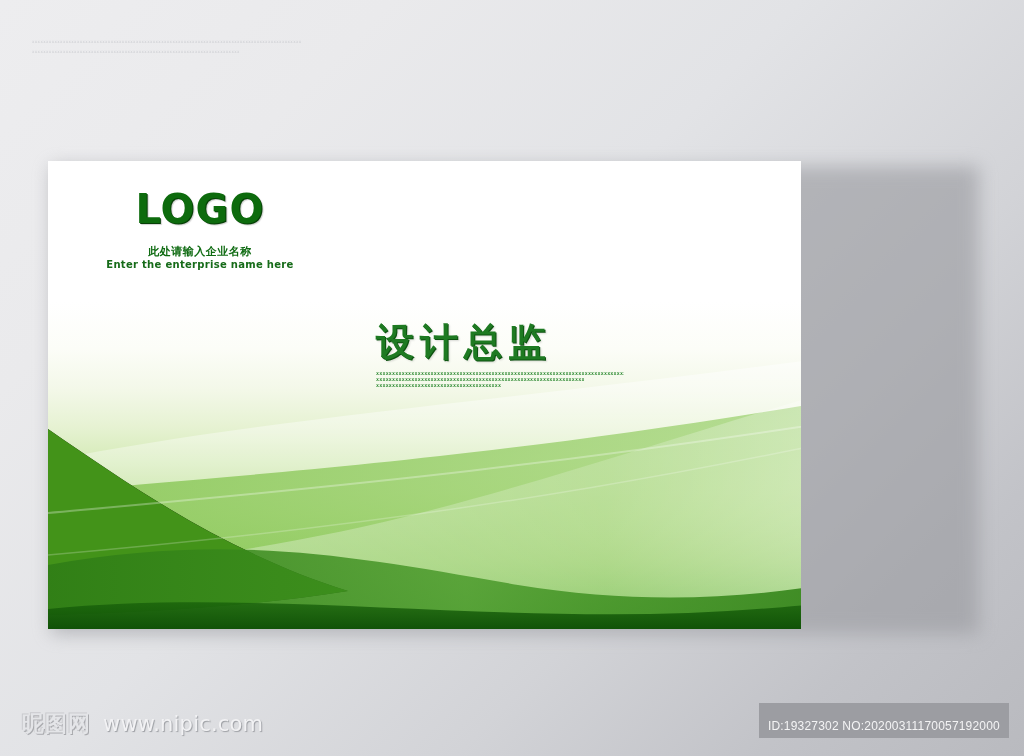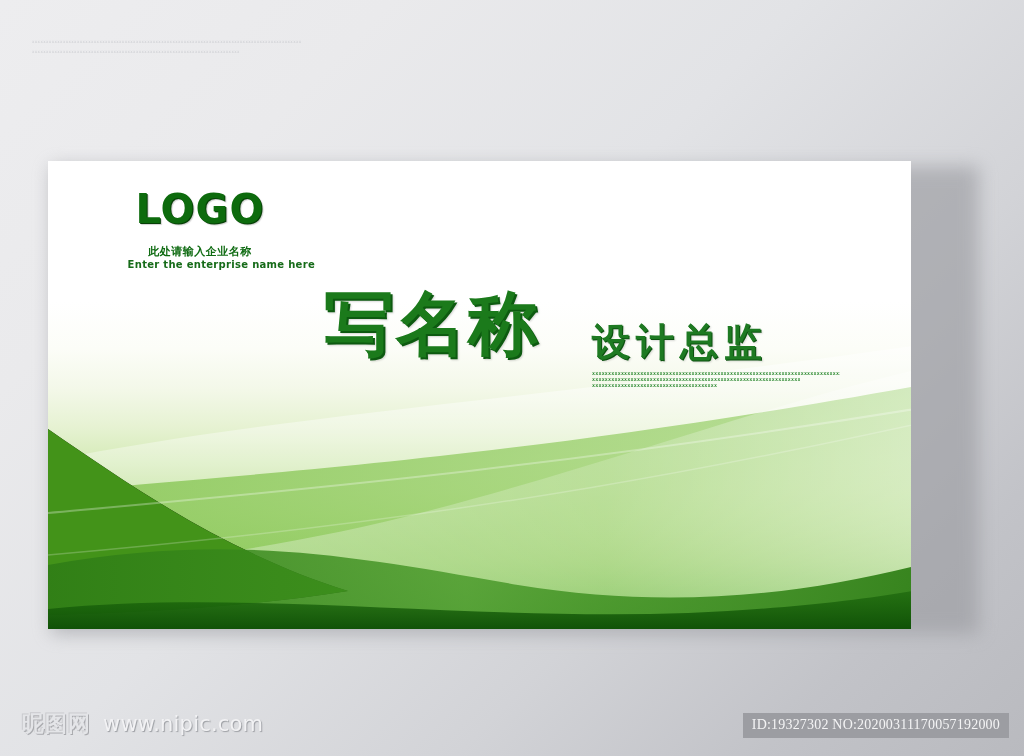--- a/index.html
+++ b/index.html
@@ -66,21 +66,21 @@
     height: 468px;
     background: #9a9ba0;
     filter: blur(9px);
     opacity: 0.62;
     transform: translate(3px, 5px);
   }
   #poster {
     position: absolute;
     left: 48px;
     top: 161px;
-    width: 863px;
+    width: 753px;
     height: 468px;
     overflow: hidden;
     background: #ffffff;
   }
 
   
   .poster-bg {
     position: absolute;
     inset: 0;
     background: linear-gradient(to bottom,
@@ -145,21 +145,20 @@
   }
   #logo-en {
     margin-top: 1px;
     font-family: "DejaVu Sans", "Liberation Sans", sans-serif;
     font-weight: bold;
     font-size: 10px;
     letter-spacing: 0.3px;
     color: #166b19;
     line-height: 1.1;
     white-space: nowrap;
-    text-align: right;
   }
 
   
   #title-block {
     position: absolute;
     left: 276px;
     top: 128px;
     display: flex;
     align-items: flex-start;
   }
@@ -237,24 +236,24 @@
     color: #f2f2f4;
     letter-spacing: 0.2px;
     text-shadow: 1px 1px 1px rgba(140,142,147,0.8);
   }
   #id-badge {
     position: absolute;
     right: 15px;
     bottom: 18px;
     background: #9c9da2;
     color: #f4f4f5;
-    font-family: Liberation Serif, serif;
-    font-size: 14px;
+    font-family: Liberation Sans, sans-serif;
+    font-size: 12px;
     letter-spacing: 0.2px;
-    padding: 4px 9px 5px 9px;
+    padding: 16px 9px 5px 9px;
     white-space: nowrap;
   }
 </style>
 </head>
 <body>
 
 <div id="page">
 
   <div id="header-caption">
     <div class="microline l1">xxxxxxxxxxxxxxxxxxxxxxxxxxxxxxxxxxxxxxxxxxxxxxxxxxxxxxxxxxxxxxxxxxxxxxxxxxxxxxxxxxxxxxxxxxxxxxxx</div>
@@ -314,21 +313,20 @@
     </div>
 
     <div id="logo-block">
       <div id="logo-mark">LOGO</div>
       <div id="logo-cn">此处请输入企业名称</div>
       <div id="logo-en">Enter the enterprise name here</div>
     </div>
 
     <div id="title-block">
       <div class="title-left">
-        <div id="main-title">写名称</div>
       </div>
       <div class="title-right">
         <div id="role-title">设计总监</div>
         <div id="role-microblock">
           <div class="mline m1">xxxxxxxxxxxxxxxxxxxxxxxxxxxxxxxxxxxxxxxxxxxxxxxxxxxxxxxxxxxxxxxxxxxxxxxxxxxxxxxxxx</div>
           <div class="mline m2">xxxxxxxxxxxxxxxxxxxxxxxxxxxxxxxxxxxxxxxxxxxxxxxxxxxxxxxxxxxxxxxxxxxxxx</div>
           <div class="mline m3">xxxxxxxxxxxxxxxxxxxxxxxxxxxxxxxxxxxxxxxxx</div>
         </div>
       </div>
     </div>

